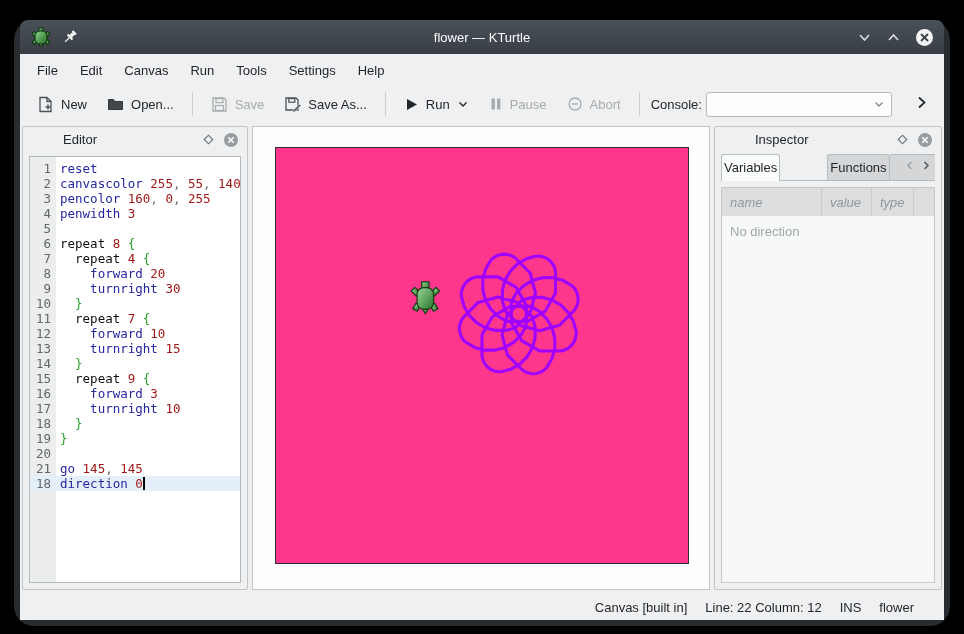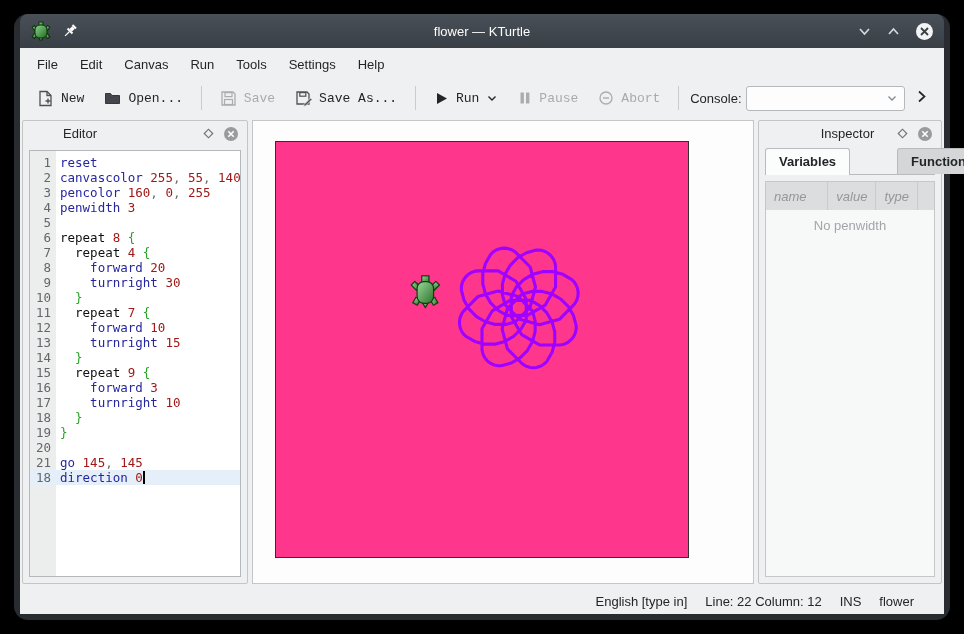--- a/index.html
+++ b/index.html
@@ -1,38 +1,38 @@
 <!DOCTYPE html>
 <html><head>
 <meta charset="utf-8">
 <style>
   * { margin:0; padding:0; box-sizing:border-box; }
   html,body { width:964px; height:634px; background:#000; overflow:hidden;
               font-family:"Liberation Sans","DejaVu Sans",sans-serif; font-size:13px; color:#232629; }
 
-  .window { position:absolute; left:14px; top:14px; width:936px; height:606px;
-            background:#282c30; border-radius:14px; padding:0 6px 6px 6px; }
+  .window { position:absolute; left:14px; top:20px; width:936px; height:606px;
+            background:#282c30; border-radius:20px; padding:0 6px 6px 6px; }
 
   
   .titlebar { height:34px; display:flex; align-items:center; position:relative;
               background:linear-gradient(#4a5057,#393f45); border-radius:8px 8px 0 0; padding:0 10px; }
   .titlebar .app-icon { width:22px; height:22px; margin-right:10px; }
   .titlebar .pin { width:16px; height:16px; }
   .title-text { position:absolute; left:0; right:0; text-align:center; color:#fcfcfc; pointer-events:none; }
   .winbtns { margin-left:auto; display:flex; align-items:center; gap:14px; z-index:2; }
   .winbtns svg { display:block; }
 
   
   .content { background:#eff0f1; height:566px; display:flex; flex-direction:column; }
 
   .menubar { height:32px; display:flex; align-items:center; padding:0 6px; }
   .menu-item { padding:5px 11px; border-radius:3px; }
 
   .toolbar { height:36px; display:flex; align-items:center; padding:0 8px; gap:2px; }
-  .tbtn { display:flex; align-items:center; gap:7px; padding:5px 9px; border-radius:3px; white-space:nowrap;font-family:Liberation Mono, monospace; }
+  .tbtn { display:flex; align-items:center; gap:7px; padding:5px 9px; border-radius:3px; white-space:nowrap; }
   .tbtn svg { display:block; }
   .tbtn.disabled { color:#a8abad; }
   .tsep { width:1px; height:24px; background:#c9cbcd; margin:0 7px; }
   .console-label { margin:0 2px 0 2px; }
   .combo { width:186px; height:25px; background:#fdfdfd; border:1px solid #b6b9bb; border-radius:3px;
            display:flex; align-items:center; justify-content:flex-end; padding:0 6px; }
   .overflow-btn { margin-left:auto; padding:4px 8px; }
 
   
   .main { flex:1; display:flex; padding:4px 2px; min-height:0; }
@@ -52,23 +52,23 @@
   .tok-cmd { color:#2626a0;text-align:right; } .tok-kw { color:#101010; } .tok-num { color:#a01818; }
   .tok-brc { color:#28a028; } .tok-pun { color:#6e6e6e; } .tok-pln { color:#1a1a1a; }
   .caret { display:inline-block; width:2px; height:13px; background:#000; vertical-align:-2px; }
 
   .splitter { width:4px; }
 
   .canvas-view { flex:1; background:#fdfdfd; border:1px solid #c3c5c7; position:relative; }
   .turtle-canvas { position:absolute; left:22px; top:20px; width:414px; height:417px; border:1px solid #303030; }
   .turtle-canvas svg { display:block; width:100%; height:100%; }
 
-  .inspector-dock { width:184px;text-align:center; }
+  .inspector-dock { width:228px; }
   .tabbar { display:flex; align-items:flex-end; height:27px; margin:2px 6px 0 6px; border-bottom:1px solid #b9bcbe; }
-  .tab { padding:5px 13px; border:1px solid #b9bcbe; border-bottom:none; border-radius:3px 3px 0 0;font-weight:bold; }
+  .tab { padding:5px 2px; border:1px solid #b9bcbe; border-bottom:none; border-radius:3px 3px 0 0; }
   .tab.active { background:#fbfcfc; position:relative; top:1px; padding-bottom:6px; }
   .tab.inactive { background:#d4d6d7;margin-left:47px; }
   .tab-filler { flex:1; align-self:stretch; background:#d4d6d7; border-top:1px solid #b9bcbe; }
   .tab-arrows { display:flex; align-items:center; gap:6px; padding:0 4px 4px 6px; background:#d4d6d7; align-self:stretch; border-top:1px solid #b9bcbe; }
   .insp-table { flex:1; margin:6px; border:1px solid #c5c7c9; background:#f7f8f8; display:flex; flex-direction:column; }
   .insp-head { display:flex; height:28px; background:#dcddde; color:#94989b; align-items:center;font-style:italic; }
   .insp-head .col { padding:0 8px; border-right:1px solid #c8cacb; height:100%; display:flex; align-items:center; }
   .col-name { width:100px; } .col-value { width:50px; } .col-type { width:42px; }
   .col-fill { flex:1; border-right:none !important; }
   .insp-empty { padding:8px; color:#a2a6a9; }
@@ -299,27 +299,27 @@
               </svg>
           </span>
         </div>
         <div class="insp-table">
           <div class="insp-head">
             <span class="col col-name">name</span>
             <span class="col col-value">value</span>
             <span class="col col-type">type</span>
             <span class="col col-fill"></span>
           </div>
-          <div class="insp-empty">No penwidth</div>
+          <div class="insp-empty">No direction</div>
         </div>
       </div>
 
     </div>
 
     <div class="statusbar">
-      <span>English [type in]</span>
+      <span>Canvas [built in]</span>
       <span>Line: 22 Column: 12</span>
       <span>INS</span>
       <span>flower</span>
     </div>
 
   </div>
 </div>
 
 </body></html>

